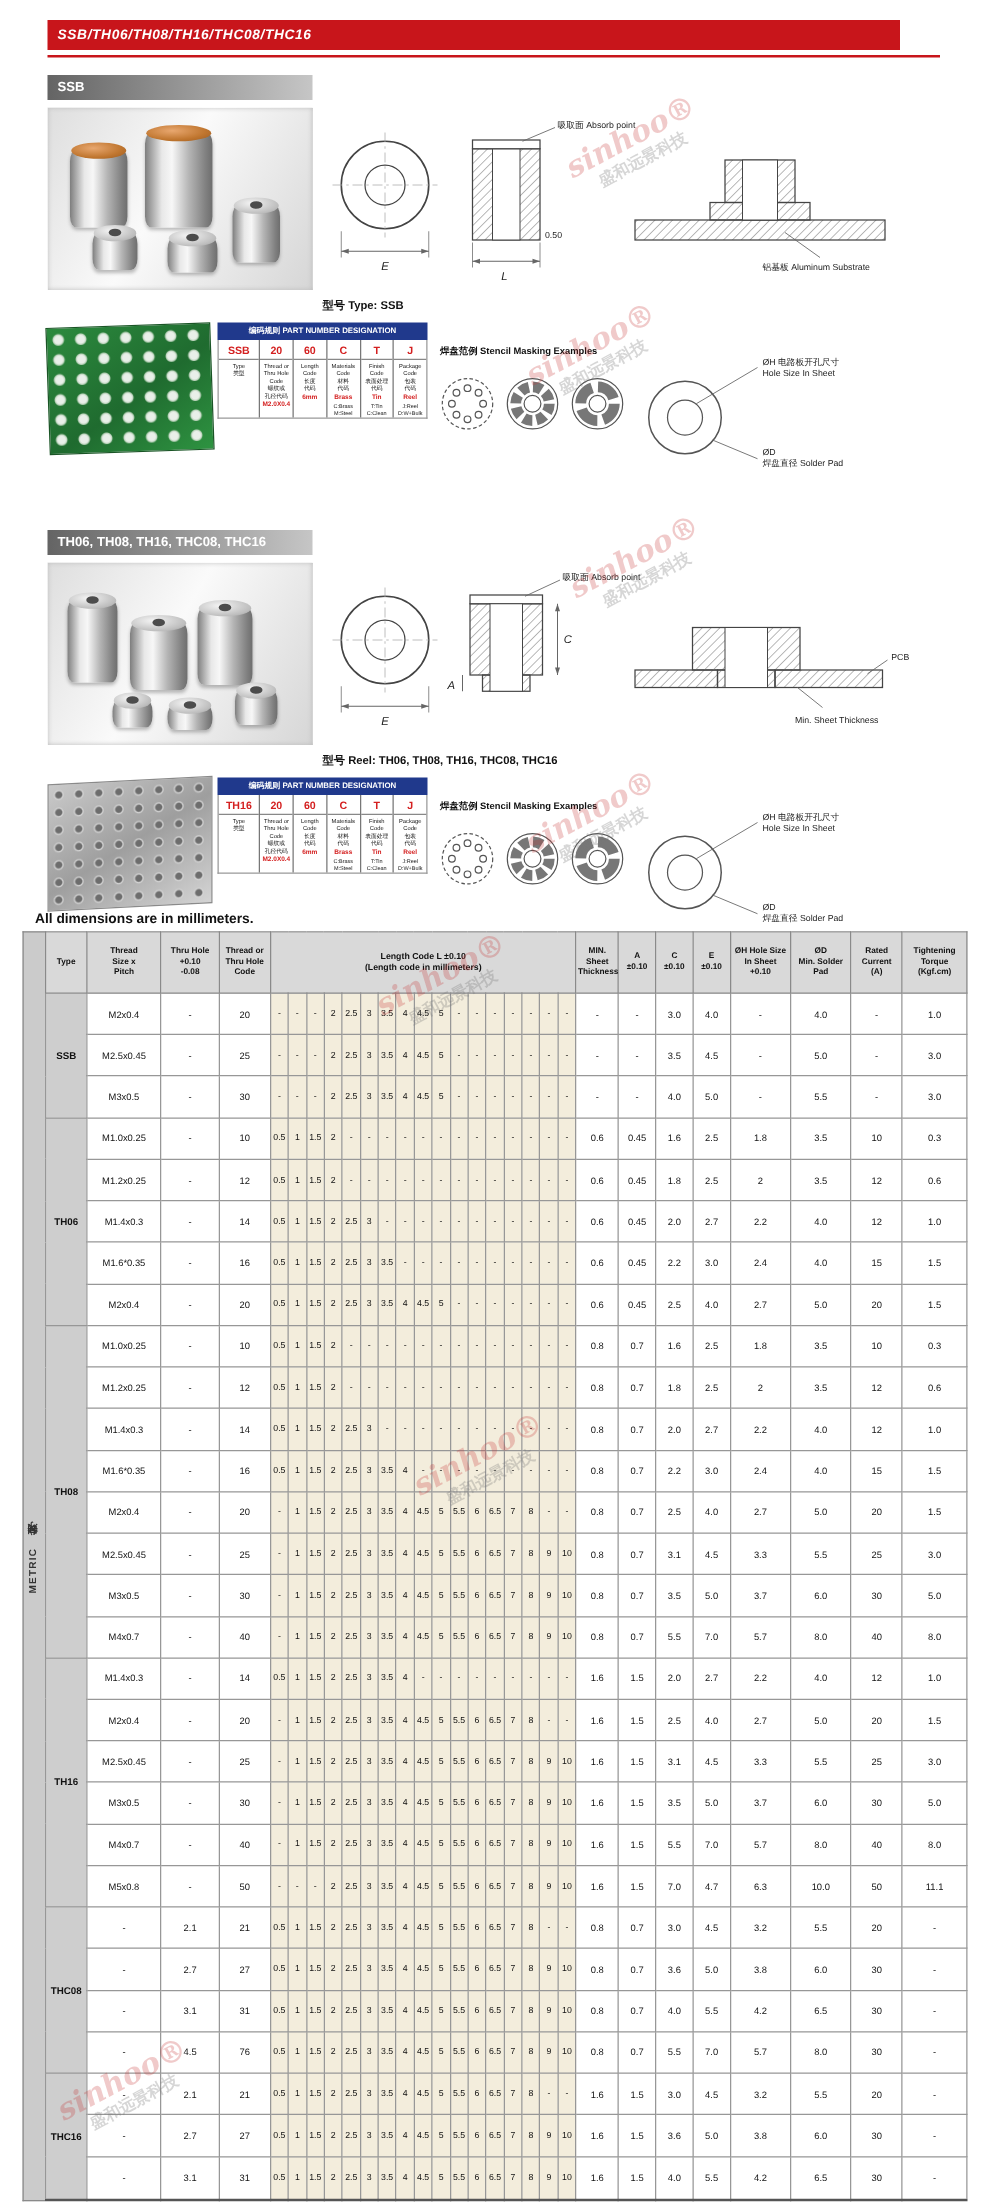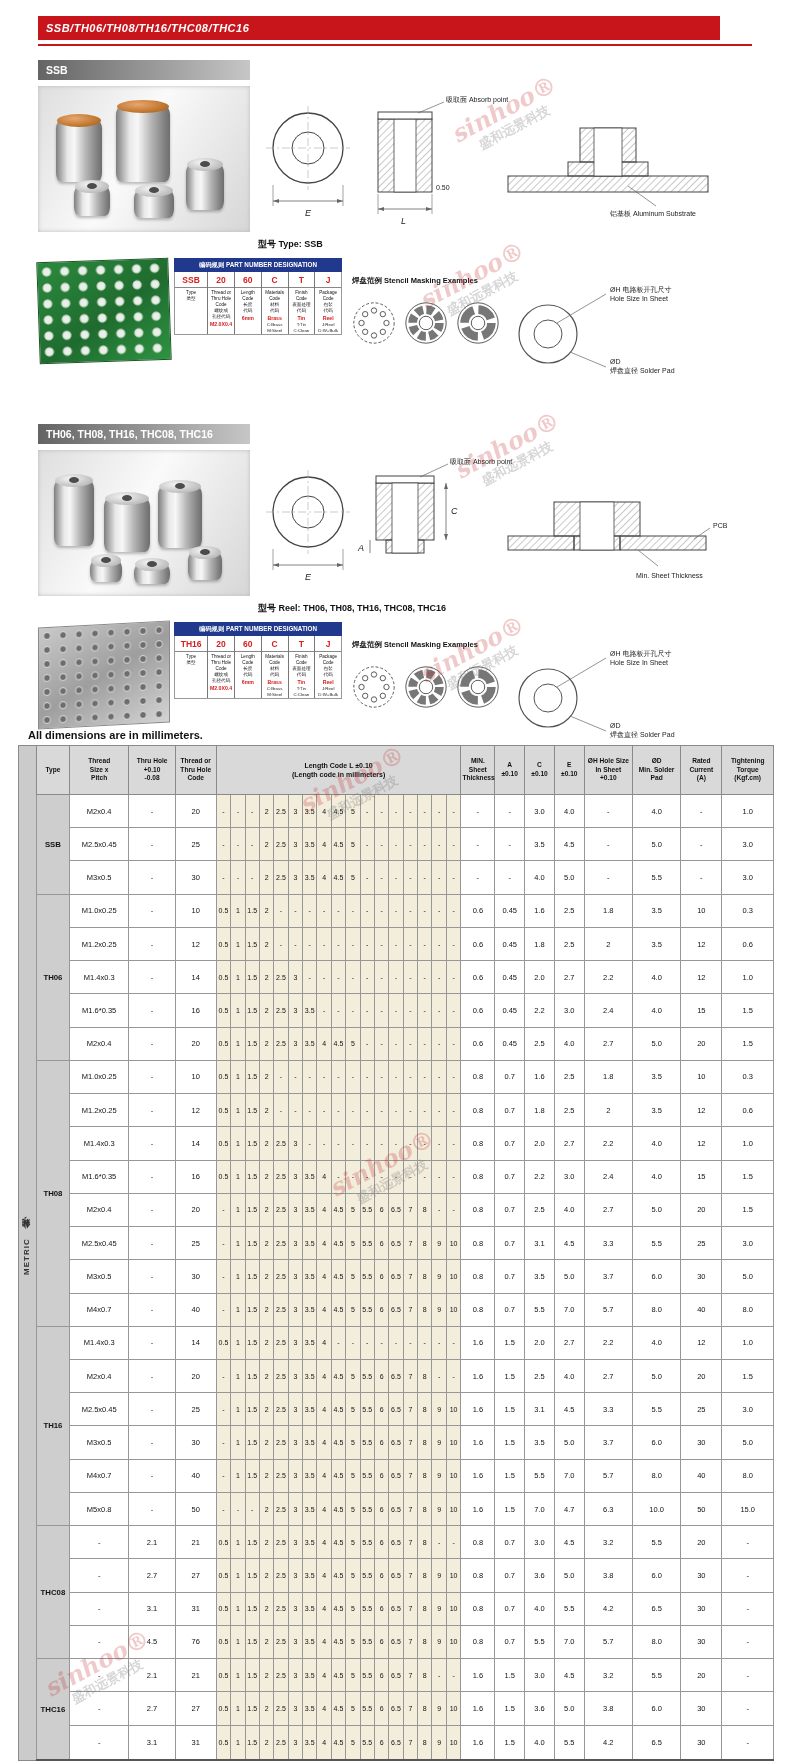--- a/index.html
+++ b/index.html
@@ -1139,21 +1139,21 @@
             <td class="lcell">8</td>
             <td class="lcell">9</td>
             <td class="lcell">10</td>
             <td>1.6</td>
             <td>1.5</td>
             <td>7.0</td>
             <td>4.7</td>
             <td>6.3</td>
             <td>10.0</td>
             <td>50</td>
-            <td>15.0</td>
+            <td>11.1</td>
           </tr>
           <tr>
             <td class="gcell" rowspan="4">THC08</td>
             <td class="tcell">-</td>
             <td>2.1</td>
             <td>21</td>
             <td class="lcell">0.5</td>
             <td class="lcell">1</td>
             <td class="lcell">1.5</td>
             <td class="lcell">2</td>

